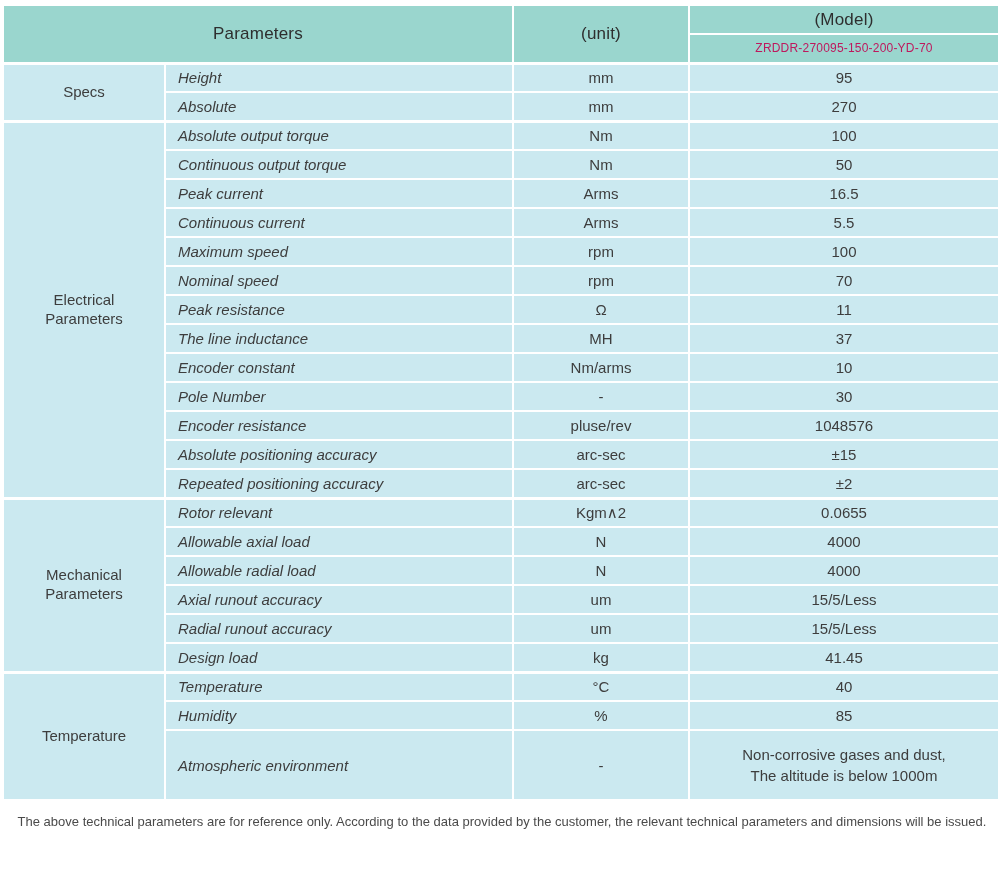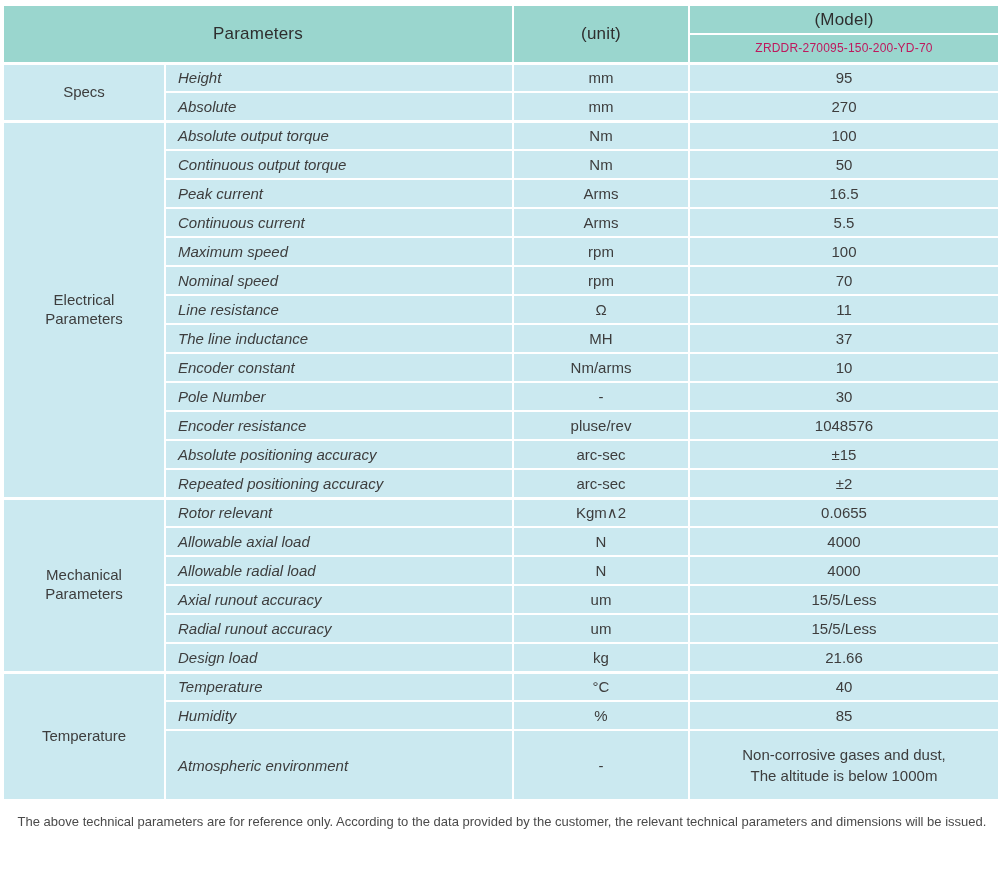--- a/index.html
+++ b/index.html
@@ -130,21 +130,21 @@
           <td class="param">Maximum speed</td>
           <td class="unit">rpm</td>
           <td class="value">100</td>
         </tr>
         <tr>
           <td class="param">Nominal speed</td>
           <td class="unit">rpm</td>
           <td class="value">70</td>
         </tr>
         <tr>
-          <td class="param">Line resistance</td>
+          <td class="param">Peak resistance</td>
           <td class="unit">Ω</td>
           <td class="value">11</td>
         </tr>
         <tr>
           <td class="param">The line inductance</td>
           <td class="unit">MH</td>
           <td class="value">37</td>
         </tr>
         <tr>
           <td class="param">Encoder constant</td>
@@ -194,21 +194,21 @@
           <td class="value">15/5/Less</td>
         </tr>
         <tr>
           <td class="param">Radial runout accuracy</td>
           <td class="unit">um</td>
           <td class="value">15/5/Less</td>
         </tr>
         <tr>
           <td class="param">Design load</td>
           <td class="unit">kg</td>
-          <td class="value">21.66</td>
+          <td class="value">41.45</td>
         </tr>
         <tr class="section-start">
           <td class="section-label" rowspan="3">Temperature</td>
           <td class="param">Temperature</td>
           <td class="unit">°C</td>
           <td class="value">40</td>
         </tr>
         <tr>
           <td class="param">Humidity</td>
           <td class="unit">%</td>

